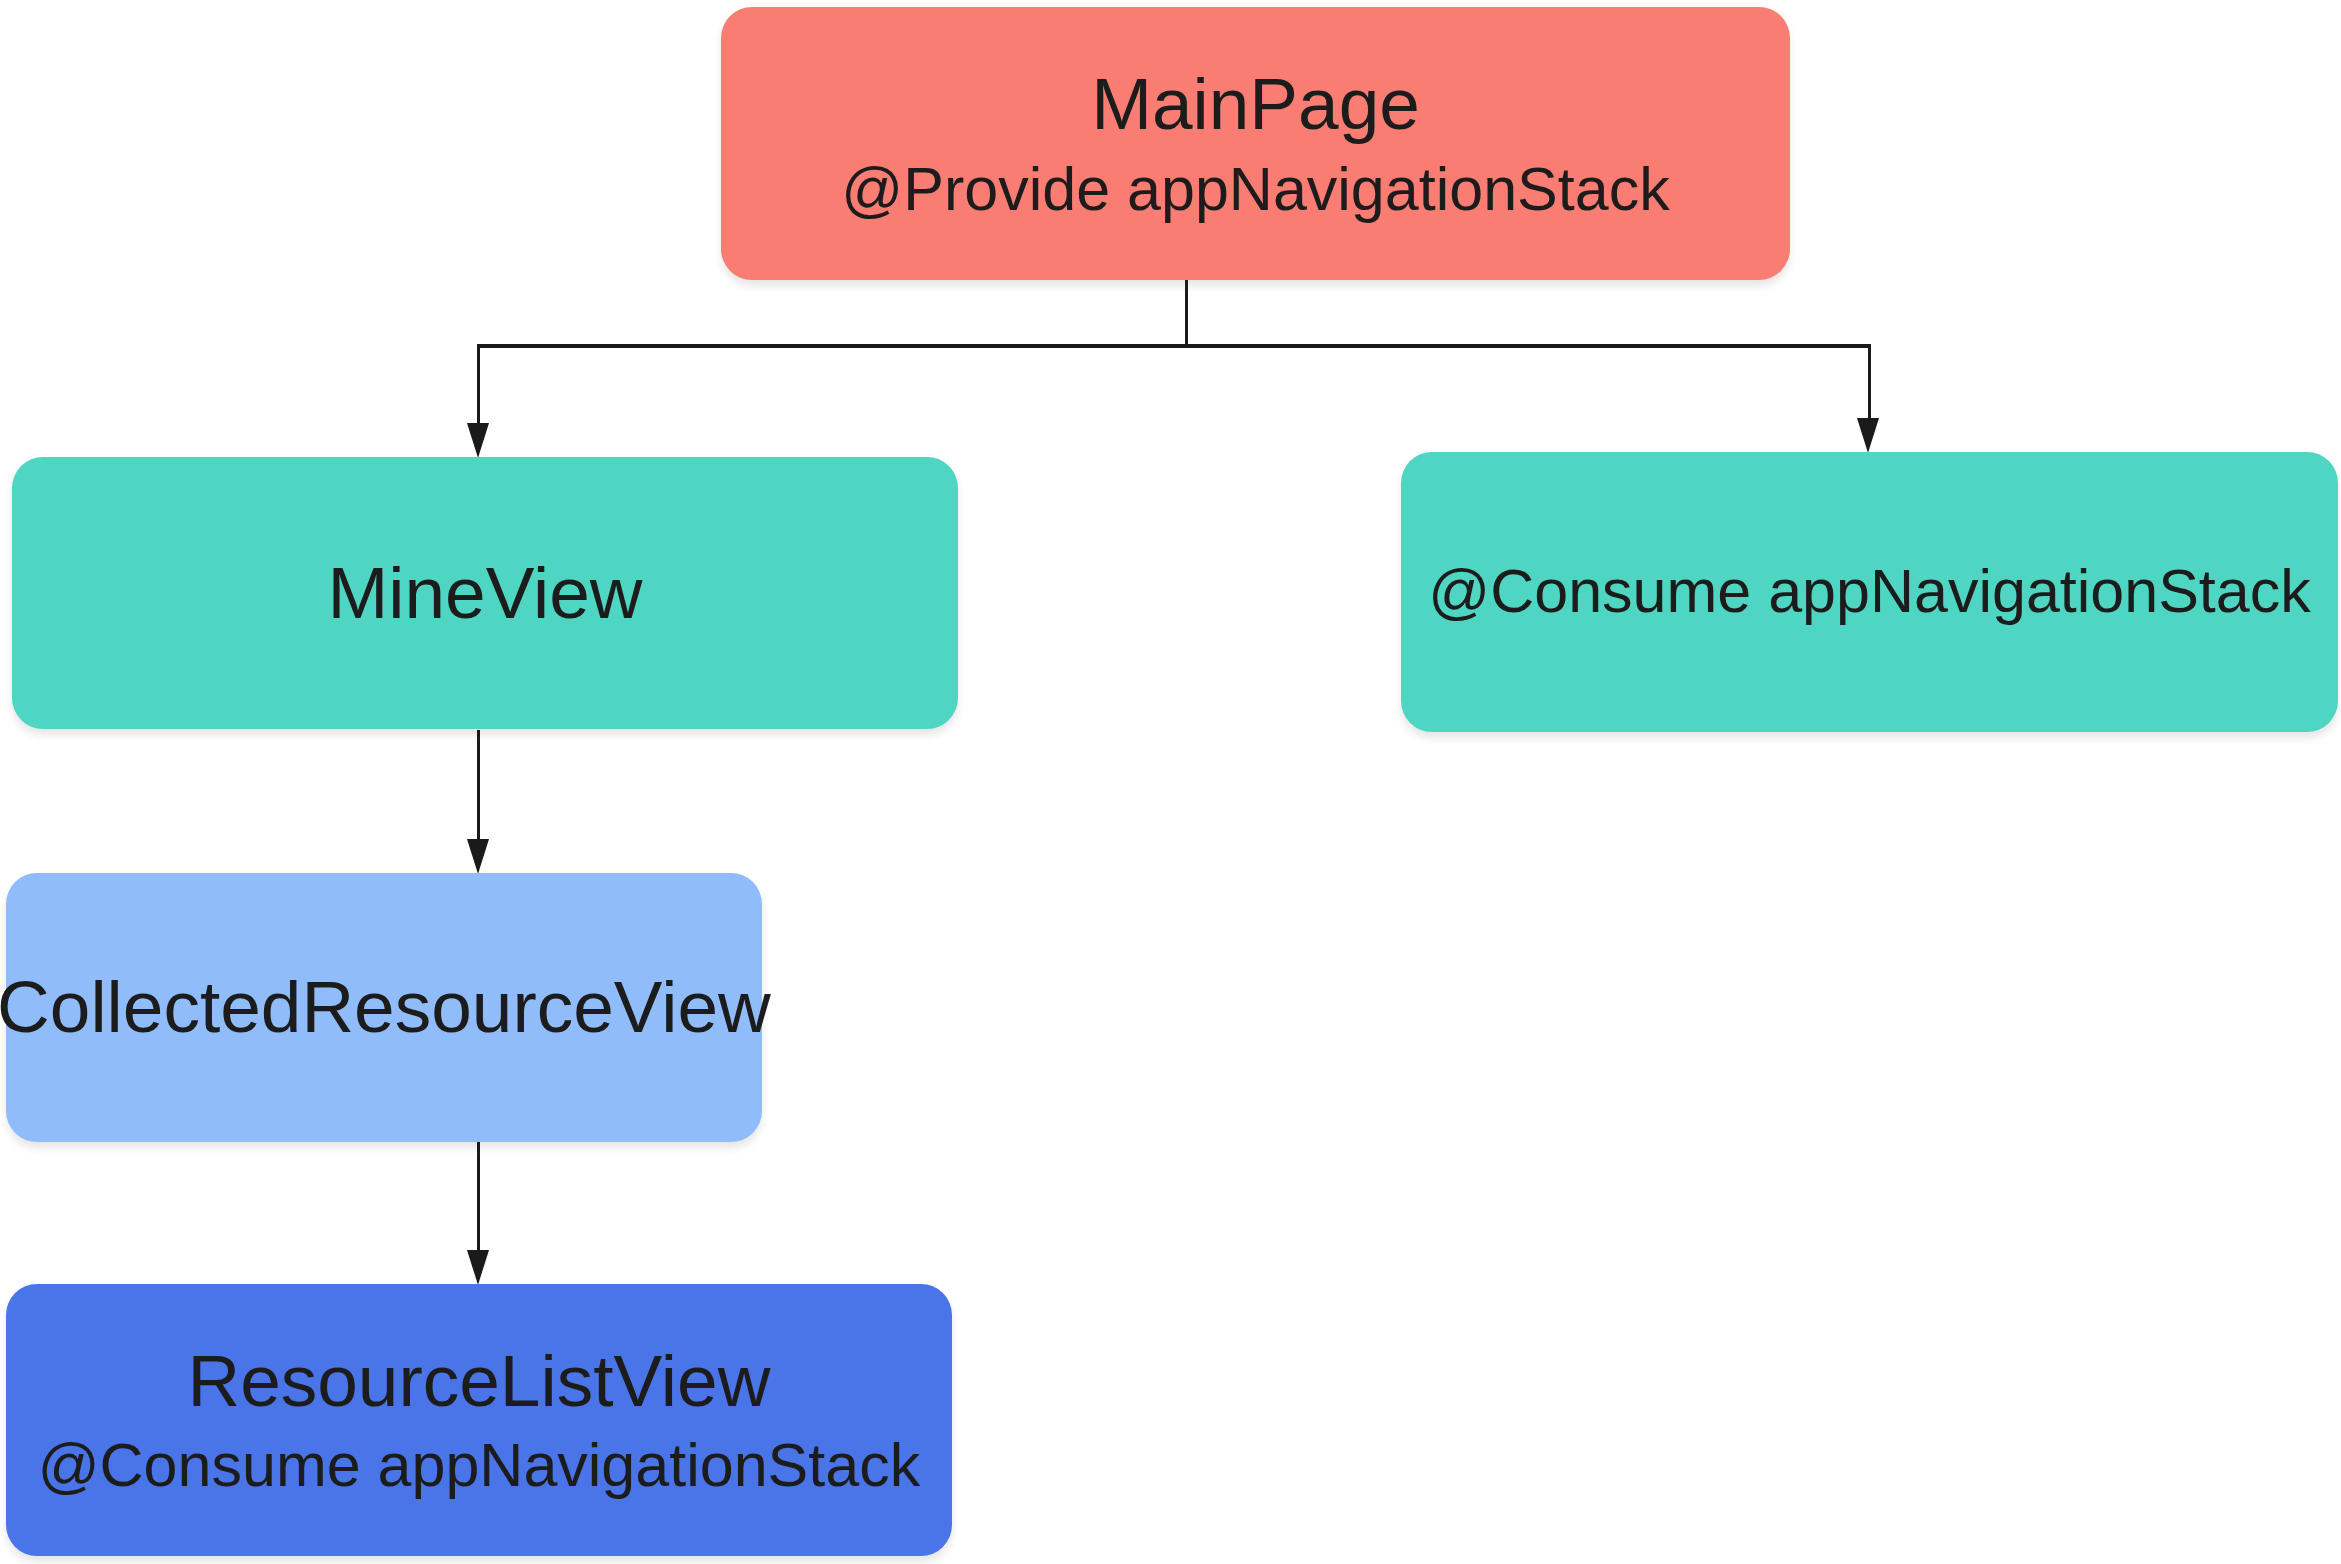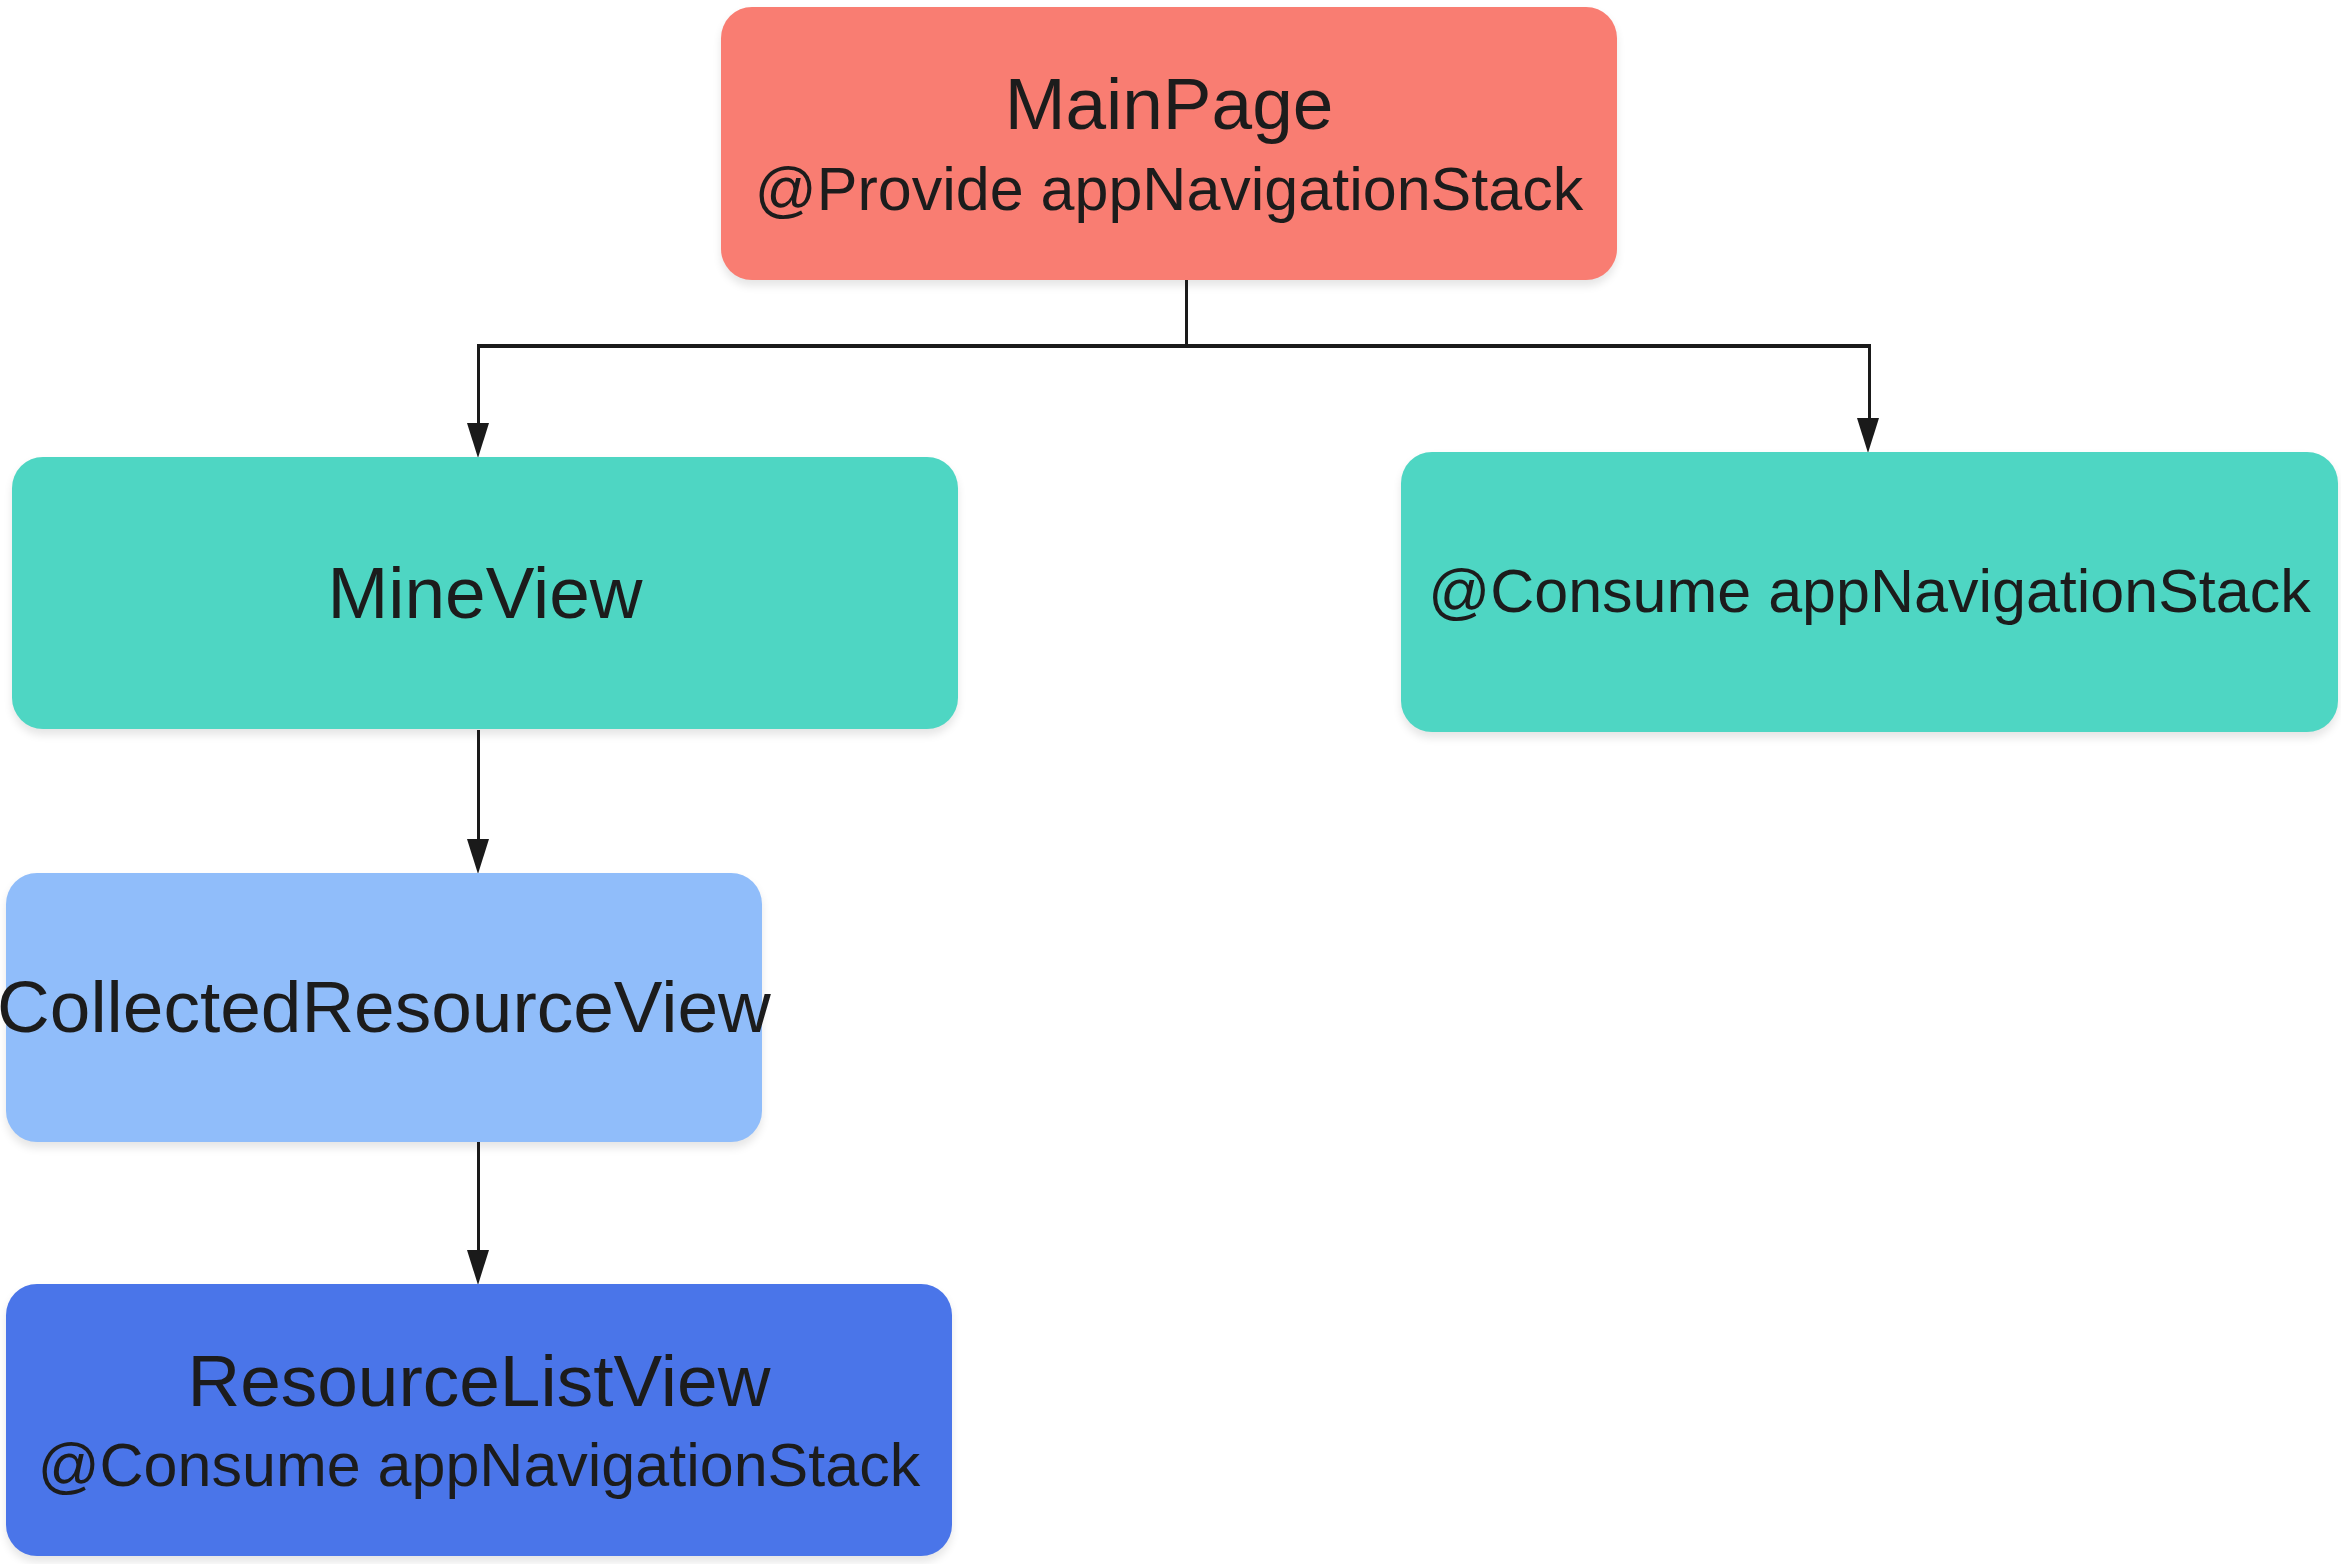--- a/index.html
+++ b/index.html
@@ -31,21 +31,21 @@
   .node .title {
     font-size: 73px;
     line-height: 1.1;
     white-space: nowrap;
   }
   .node .subtitle {
     font-size: 61px;
     line-height: 1.1;
     white-space: nowrap;
   }
-  .node-mainpage        { left: 721px;  top: 7.3px;   width: 896px; height: 273px; }
+  .node-mainpage        { left: 721px;  top: 7.3px;   width: 1069px; height: 273px; }
   .node-mineview        { left: 12px;    top: 457px;  width: 946px; height: 272px; }
   .node-discoverview    { left: 1401px; top: 452px;  width: 937px; height: 280px; }
   .node-collected       { left: 5.9px;    top: 873px; width: 756px; height: 269px; }
   .node-resourcelist    { left: 5.9px;    top: 1284px; width: 946px; height: 272px; gap: 11px; }
 
   .vline {
     position: absolute;
     width: 2.9px;
     background: #1a1a1a;
   }

